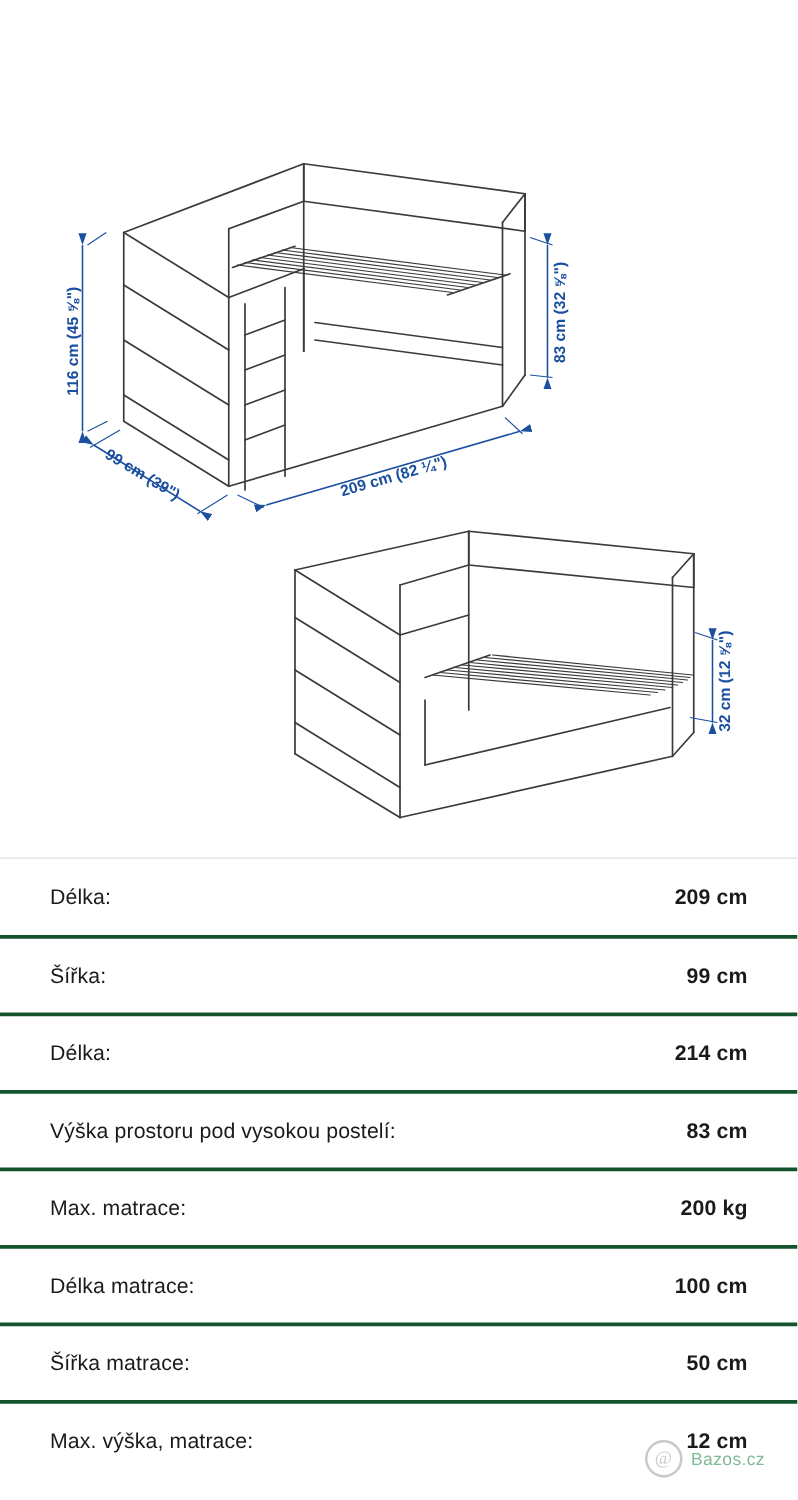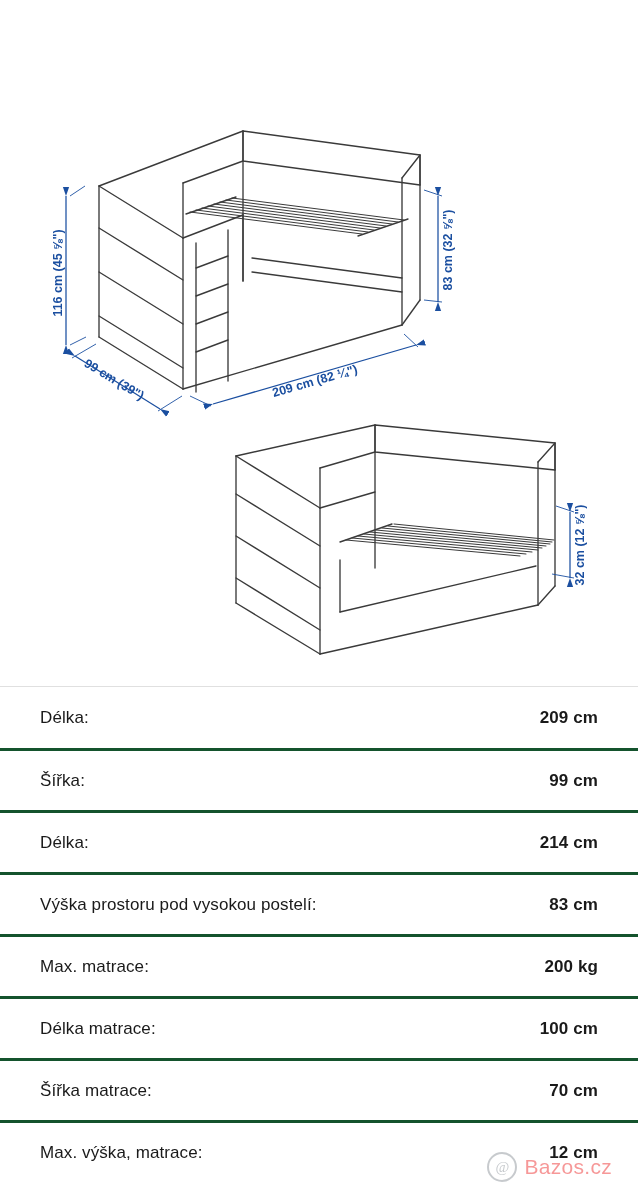--- a/index.html
+++ b/index.html
@@ -82,22 +82,22 @@
     border: 2px solid #9aa0a6;
     border-radius: 50%;
     color: #9aa0a6;
     font-size: 15px;
     display: flex;
     align-items: center;
     justify-content: center;
     font-family: "Liberation Serif", serif;
   }
   .watermark .wm-text {
-    font-size: 21px;
-    color: #ef4444;
+    font-size: 14px;
+    color: #15803d;
     font-family: "Liberation Sans", sans-serif;
     letter-spacing: 0.3px;
   }
 </style>
 </head>
 <body>
 
 <div class="page">
 
   <div class="illustration">
@@ -267,21 +267,21 @@
       <span class="spec-value">200 kg</span>
     </div>
 
     <div class="spec-row">
       <span class="spec-label">Délka matrace:</span>
       <span class="spec-value">100 cm</span>
     </div>
 
     <div class="spec-row">
       <span class="spec-label">Šířka matrace:</span>
-      <span class="spec-value">70 cm</span>
+      <span class="spec-value">50 cm</span>
     </div>
 
     <div class="spec-row">
       <span class="spec-label">Max. výška, matrace:</span>
       <span class="spec-value">12 cm</span>
     </div>
 
   </div>
 
   <div class="watermark">

